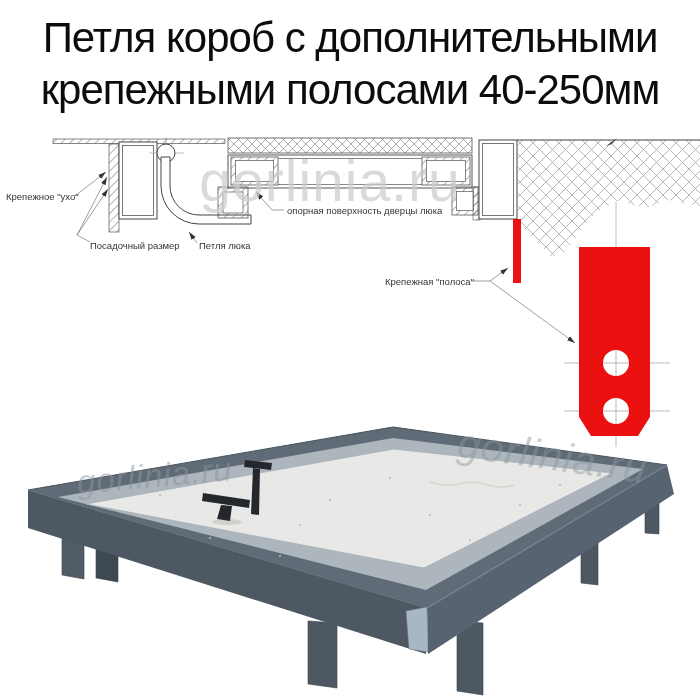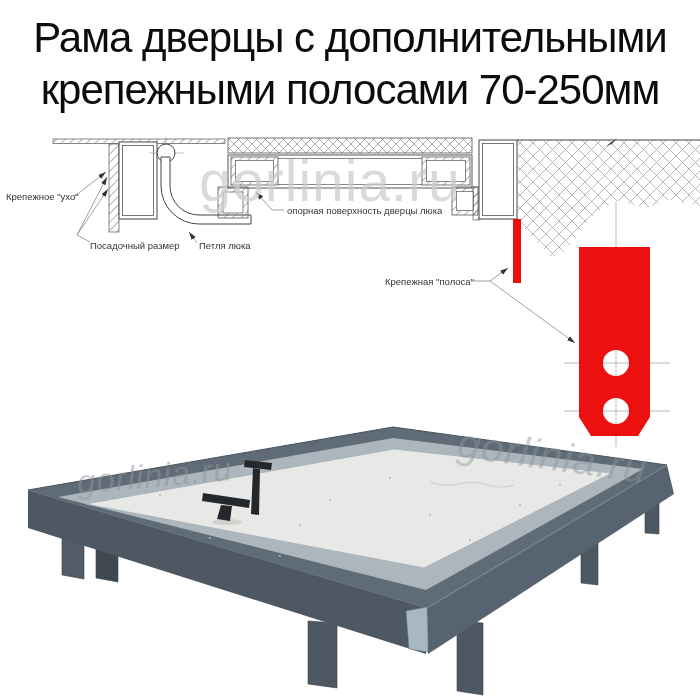--- a/index.html
+++ b/index.html
@@ -11,22 +11,22 @@
   svg text{font-family:"Liberation Sans",sans-serif;}
   .lbl{font-size:9.5px;fill:#333;}
   .wm{letter-spacing:1px;}
 </style>
 </head>
 <body>
 
 <div class="page">
 
   <div class="title">
-    <div>Рама дверцы с дополнительными</div>
-    <div>крепежными полосами 70-250мм</div>
+    <div>Петля короб с дополнительными</div>
+    <div>крепежными полосами 40-250мм</div>
   </div>
 
   <svg width="700" height="700" viewBox="0 0 700 700">
     <defs>
       <pattern id="hatch" width="6" height="6" patternUnits="userSpaceOnUse" patternTransform="rotate(45)">
         <line x1="0" y1="0" x2="0" y2="6" stroke="#666" stroke-width="1"></line>
       </pattern>
       <pattern id="cross" width="9" height="9" patternUnits="userSpaceOnUse">
         <path d="M0,9 L9,0 M0,0 L9,9" stroke="#8a8a8a" stroke-width="0.7" fill="none"></path>
       </pattern>

